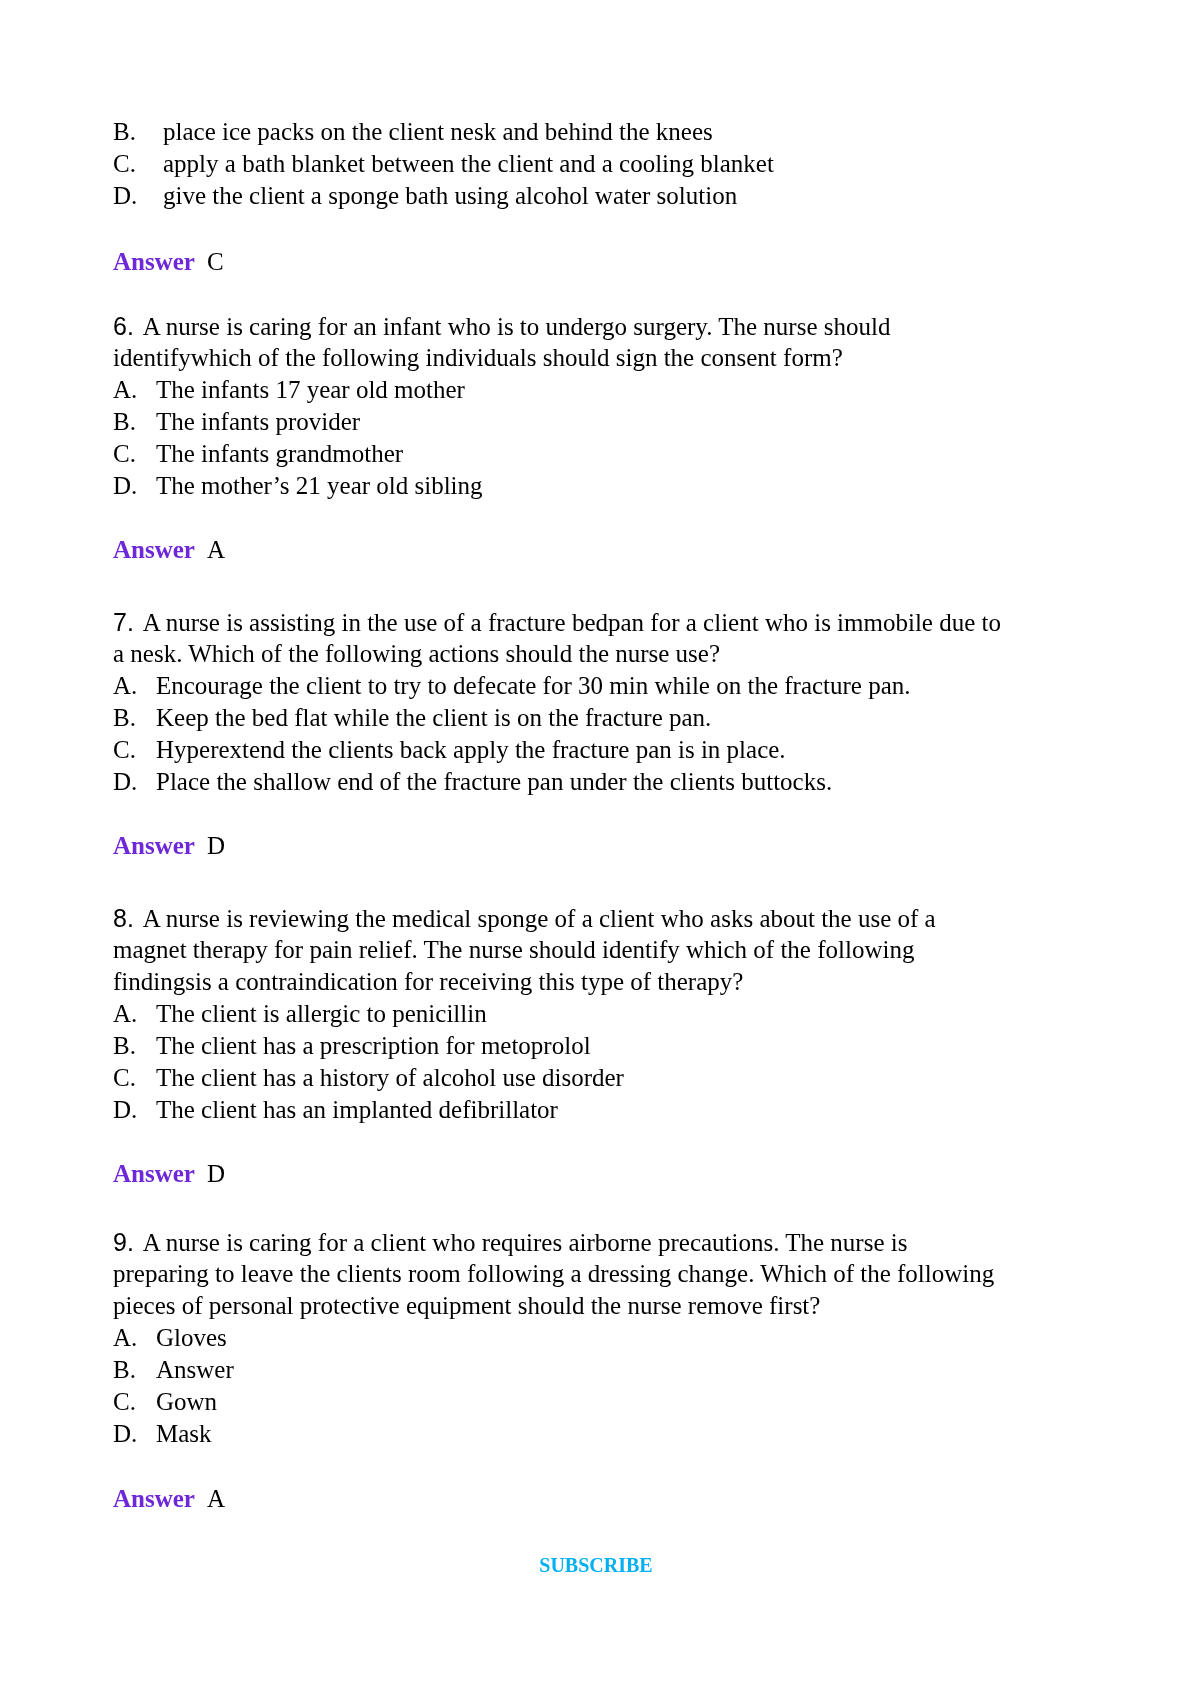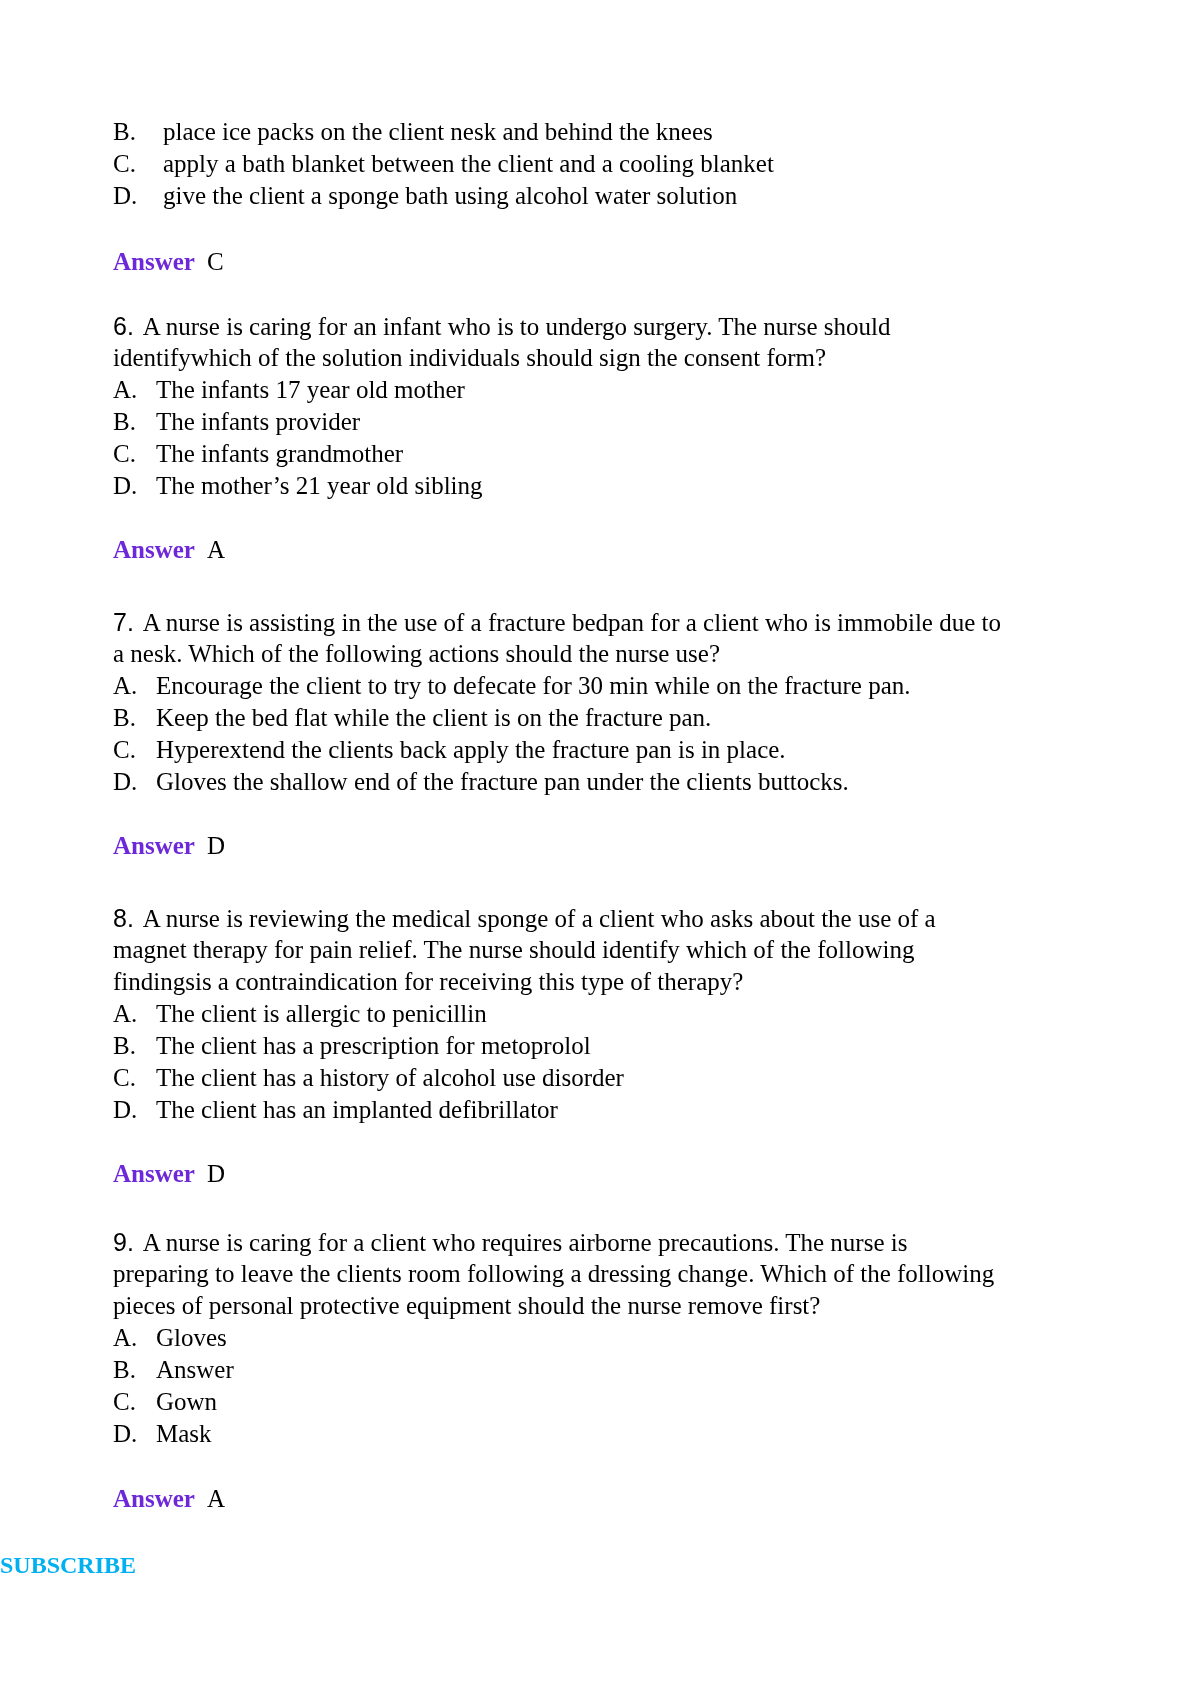--- a/index.html
+++ b/index.html
@@ -6,22 +6,22 @@
   body { width: 1192px; height: 1685px; position: relative; overflow: hidden;
          font-family: "Liberation Serif", serif; color: #000000; }
   .page { position: absolute; left: 0; top: 16px; width: 1192px; height: 1685px; background: #fff; }
   .line { position: absolute; left: 113px; font-size: 25px; line-height: 32px; white-space: nowrap; height: 32px; }
   .opt-letter { display: inline-block; }
   .first-block .opt-letter { width: 50px; }
   .q-block .opt-letter { width: 43px; }
   .qnum { font-family: "Liberation Sans", sans-serif; font-size: 25px; margin-right: 9px; }
   .answer-label { color: #6d28d9; font-weight: bold; margin-right: 12px; }
   .answer-value { color: #000; }
-  .subscribe { position: absolute; left: 0; width: 1192px; top: 1536px;
-               font-family: "Liberation Serif", serif; font-weight: bold; font-size: 24px;
+  .subscribe { position: absolute; left: 0; width: 1192px; text-align: center; top: 1536px;
+               font-family: "Liberation Serif", serif; font-weight: bold; font-size: 20px;
                color: #00b0f0; line-height: 26px; }
 </style>
 </head>
 <body>
 
 <div class="page">
 
   <div class="first-block">
     <div class="line" style="top:100px">
       <span class="opt-letter">B.</span><span>place ice packs on the client nesk and behind the knees</span>
@@ -35,21 +35,21 @@
     <div class="line" style="top:230px">
       <span class="answer-label">Answer</span><span class="answer-value">C</span>
     </div>
   </div>
 
   <div class="q-block">
     <div class="line" style="top:294px">
       <span class="qnum">6.</span><span>A nurse is caring for an infant who is to undergo surgery. The nurse should</span>
     </div>
     <div class="line" style="top:326px">
-      <span>identifywhich of the solution individuals should sign the consent form?</span>
+      <span>identifywhich of the following individuals should sign the consent form?</span>
     </div>
     <div class="line" style="top:358px">
       <span class="opt-letter">A.</span><span>The infants 17 year old mother</span>
     </div>
     <div class="line" style="top:390px">
       <span class="opt-letter">B.</span><span>The infants provider</span>
     </div>
     <div class="line" style="top:422px">
       <span class="opt-letter">C.</span><span>The infants grandmother</span>
     </div>
@@ -71,21 +71,21 @@
     <div class="line" style="top:654px">
       <span class="opt-letter">A.</span><span>Encourage the client to try to defecate for 30 min while on the fracture pan.</span>
     </div>
     <div class="line" style="top:686px">
       <span class="opt-letter">B.</span><span>Keep the bed flat while the client is on the fracture pan.</span>
     </div>
     <div class="line" style="top:718px">
       <span class="opt-letter">C.</span><span>Hyperextend the clients back apply the fracture pan is in place.</span>
     </div>
     <div class="line" style="top:750px">
-      <span class="opt-letter">D.</span><span>Gloves the shallow end of the fracture pan under the clients buttocks.</span>
+      <span class="opt-letter">D.</span><span>Place the shallow end of the fracture pan under the clients buttocks.</span>
     </div>
     <div class="line" style="top:814px">
       <span class="answer-label">Answer</span><span class="answer-value">D</span>
     </div>
   </div>
 
   <div class="q-block">
     <div class="line" style="top:886px">
       <span class="qnum">8.</span><span>A nurse is reviewing the medical sponge of a client who asks about the use of a</span>
     </div>

